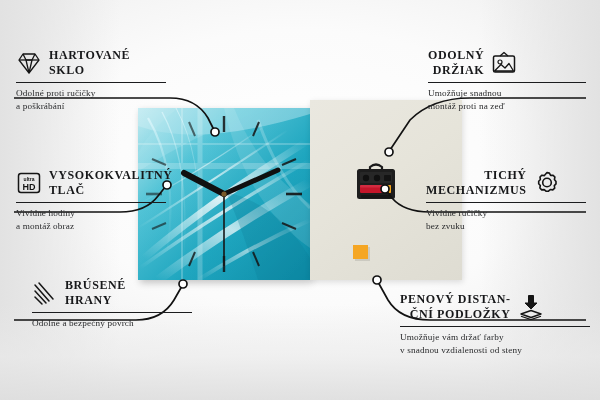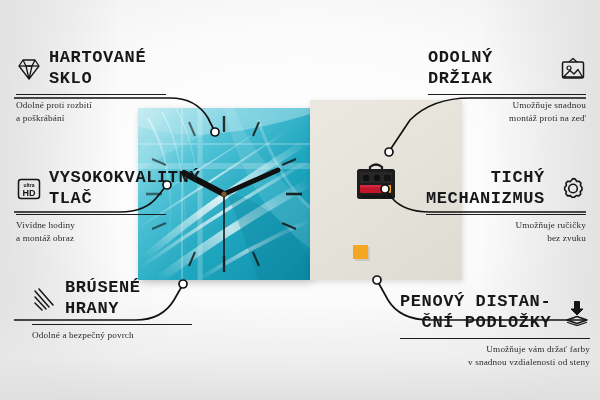--- a/index.html
+++ b/index.html
@@ -13,35 +13,35 @@
     background:
       radial-gradient(ellipse 520px 300px at 50% 42%, #ffffff 0%, #fbfbfb 46%, #f2f2f2 72%, #e6e6e6 100%);
   }
   .vign{position:absolute;top:0;bottom:0;width:120px;pointer-events:none;}
   .vign.l{left:0;background:linear-gradient(to right,#e2e2e2 0%,rgba(226,226,226,0) 100%);}
   .vign.r{right:0;background:linear-gradient(to left,#e2e2e2 0%,rgba(226,226,226,0) 100%);}
 
   
   .feat{position:absolute;}
   .feat .head{display:flex;align-items:center;gap:7px;}
-  .feat.right .head{justify-content:space-between;}
+  .feat.right .head{justify-content:flex-start;}
   .feat .titles{
-    font-family:Liberation Mono, monospace;
-    font-weight:700;font-size:17px;letter-spacing:.6px;
+    font-family:Liberation Serif, serif;
+    font-weight:700;font-size:12px;letter-spacing:.6px;
     color:#17181a;line-height:1.22;text-transform:uppercase;
   }
   .feat.right .titles{text-align:right;}
   .feat .rule{
     height:1px;background:#1b1c1e;margin:5px 0 4px 0;width:100%;
   }
   .feat .desc{
     font-family:"Liberation Serif",serif;
     font-size:9.2px;color:#2a2b2d;line-height:1.38;letter-spacing:.15px;
   }
-  .feat.right .desc{text-align:right;}
+  .feat.right .desc{}
   .ico{width:26px;height:26px;flex:0 0 26px;display:block;}
   .ico svg{display:block;width:26px;height:26px;}
 
   
   #f-glass{left:16px;  top:48px;  width:150px;}
   #f-print{left:16px;  top:168px; width:150px;}
   #f-edges{left:16px;  top:278px; width:160px;margin-left:16px;}
   
   #f-holder{right:14px; top:48px;  width:158px;}
   #f-mech{right:14px;   top:168px; width:160px;}
@@ -207,21 +207,21 @@
         </g>
           </svg>
       </span>
       <div class="titles">
         <div>HARTOVANÉ</div>
         <div>SKLO</div>
       </div>
     </div>
     <div class="rule"></div>
     <div class="desc">
-      <div>Odolné proti rozbití</div>
+      <div>Odolné proti ručičky</div>
       <div>a poškrábání</div>
     </div>
   </div>
 
   <div class="feat left" id="f-print">
     <div class="head">
       <span class="ico">
         <svg viewBox="0 0 26 26">
           <rect x="2.5" y="3.5" width="21" height="19" rx="2.5" fill="none" stroke="#151515" stroke-width="1.5"></rect>
           <text x="13" y="11" font-family="Liberation Sans, sans-serif" font-size="5" font-weight="700" fill="#151515" text-anchor="middle">ultra</text>
@@ -298,21 +298,21 @@
                      L20.3 15.6 L20.7 18.1 L18.8 19.9 L16.3 19.5 L14.5 21.1 L12 21.2
                      L10.2 19.6 L7.7 19.9 L5.9 18 L6.3 15.5 L4.7 13.7 L4.7 11.2
                      L6.4 9.5 L6 7 L7.9 5.2 L10.4 5.6 Z"></path>
             <circle cx="13" cy="12.5" r="4.3"></circle>
           </g>
         </svg>
       </span>
     </div>
     <div class="rule"></div>
     <div class="desc">
-      <div>Umožňuje ručičky</div>
+      <div>Vivídne ručičky</div>
       <div>bez zvuku</div>
     </div>
   </div>
 
   <div class="feat right" id="f-foam">
     <div class="head">
       <div class="titles">
         <div>PENOVÝ DISTAN-</div>
         <div>ČNÍ PODLOŽKY</div>
       </div>

